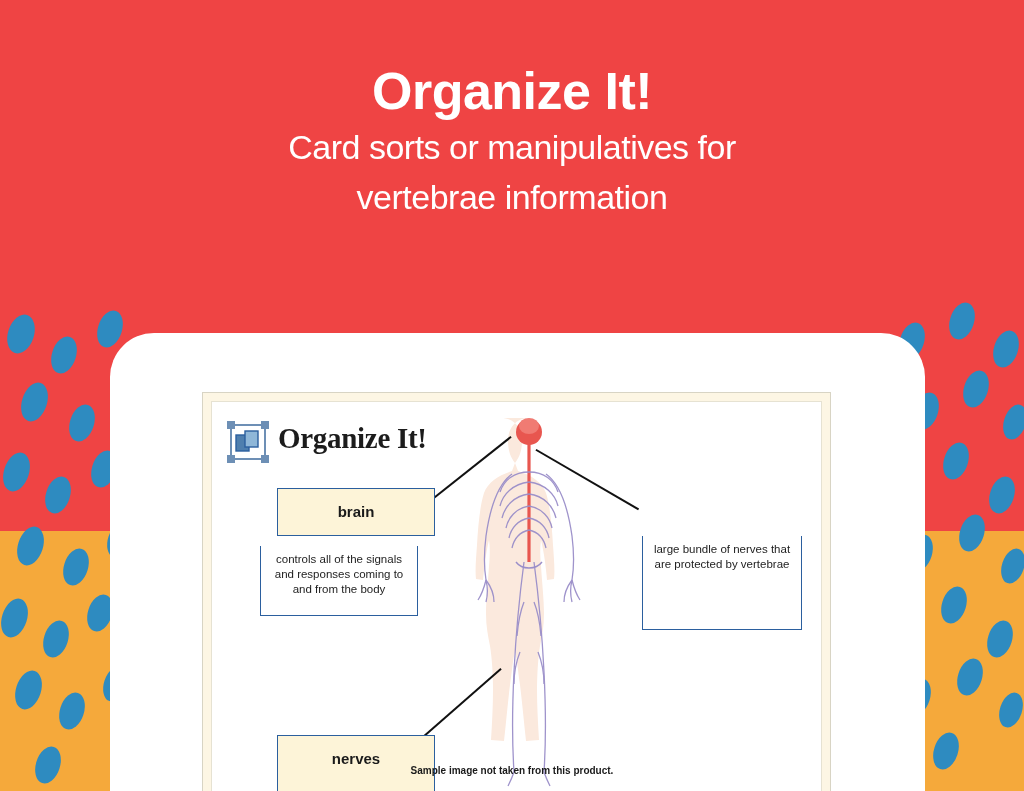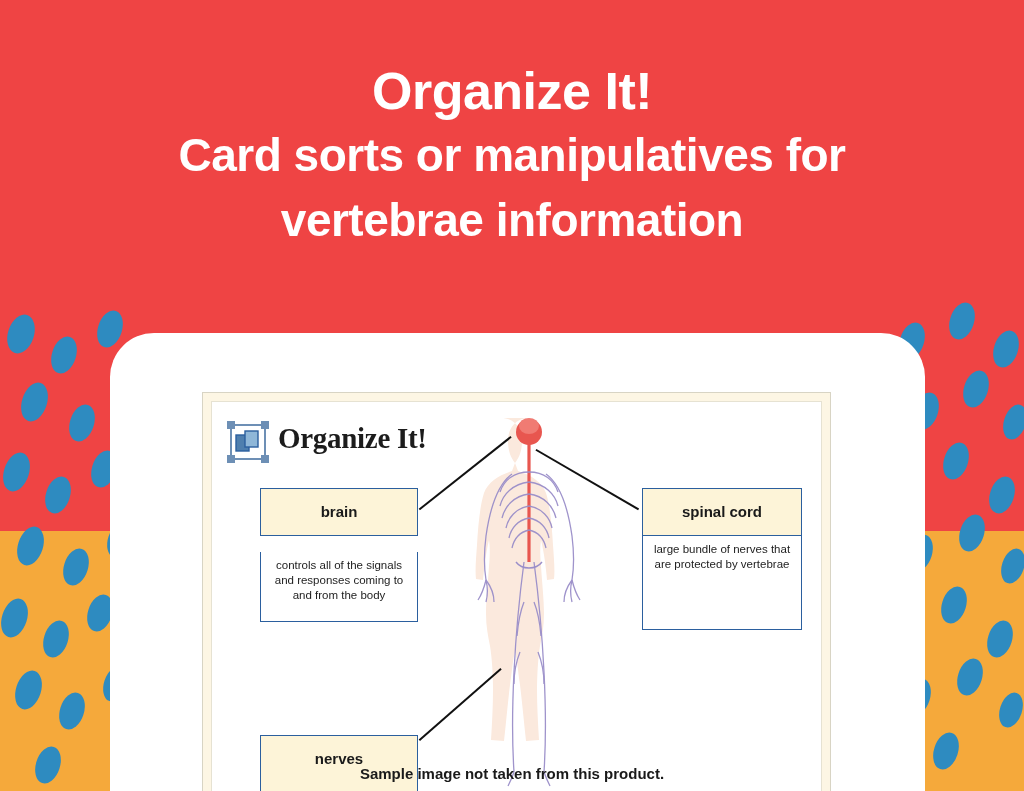--- a/index.html
+++ b/index.html
@@ -56,22 +56,22 @@
     text-align: center;
     color: #ffffff;
   }
   .headline .line1 {
     font-size: 52px;
     font-weight: bold;
     line-height: 1.12;
     letter-spacing: -0.5px;
   }
   .headline .line2 {
-    font-size: 46px;
-    font-weight: bold;
+    font-size: 34px;
+    font-weight: normal;
     line-height: 1.28;
     letter-spacing: -0.5px;
     padding-top: 6px;
   }
 
   
   .device {
     position: absolute;
     left: 110px;
     top: 333px;
@@ -130,20 +130,21 @@
     width: 130px;
     height: 380px;
   }
 
   
   .card {
     position: absolute;
     box-sizing: border-box;
     border: 1.4px solid #2b5f9e;
     background: #fdf4d8;
+    margin-left: 17px;
   }
   .card .term {
     font-size: 15px;
     font-weight: bold;
     color: #1a1a1a;
     text-align: center;
     line-height: 46px;
   }
   .desc {
     position: absolute;
@@ -152,21 +153,21 @@
     border-top: none;
     background: #ffffff;
     font-size: 11.5px;
     color: #1d1d1d;
     text-align: center;
     line-height: 1.32;
     padding: 6px 6px 4px 6px;
   }
 
   .card-brain { left: 48px; top: 86px; width: 158px; height: 48px; }
-  .desc-brain { left: 48px; top: 150px; width: 158px; height: 70px; text-align: center; }
+  .desc-brain { left: 48px; top: 144px; width: 158px; height: 70px; text-align: center; }
 
   .card-spinal { left: 430px; top: 86px; width: 160px; height: 48px; }
   .desc-spinal { left: 430px; top: 134px; width: 160px; height: 94px; }
 
   .card-nerves { left: 48px; top: 333px; width: 158px; height: 64px; }
 
   
   .connectors {
     position: absolute;
     left: 0; top: 0;
@@ -174,21 +175,21 @@
     height: 100%;
     pointer-events: none;
   }
 
   .caption {
     position: absolute;
     left: 0;
     top: 765px;
     width: 1024px;
     text-align: center;
-    font-size: 15px;
+    font-size: 10px;
     font-weight: bold;
     color: #1a1a1a;
   }
 </style>
 </head>
 <body>
 
 <div class="slide">
 
   <div class="band-orange"></div>
@@ -323,23 +324,20 @@
         <line x1="208" y1="108" x2="300" y2="35" stroke="#111111" stroke-width="2"></line>
         <line x1="428" y1="108" x2="325" y2="48" stroke="#111111" stroke-width="2"></line>
         <line x1="208" y1="340" x2="290" y2="268" stroke="#111111" stroke-width="2"></line>
       </svg>
 
       <div class="card card-brain">
         <div class="term">brain</div>
       </div>
       <div class="desc desc-brain">controls all of the signals and responses coming to and from the body</div>
 
-      <div class="card card-spinal">
-        <div class="term">spinal cord</div>
-      </div>
       <div class="desc desc-spinal">large bundle of nerves that are protected by vertebrae</div>
 
       <div class="card card-nerves">
         <div class="term">nerves</div>
       </div>
 
     </div>
   </div>
 
   <div class="caption">Sample image not taken from this product.</div>

